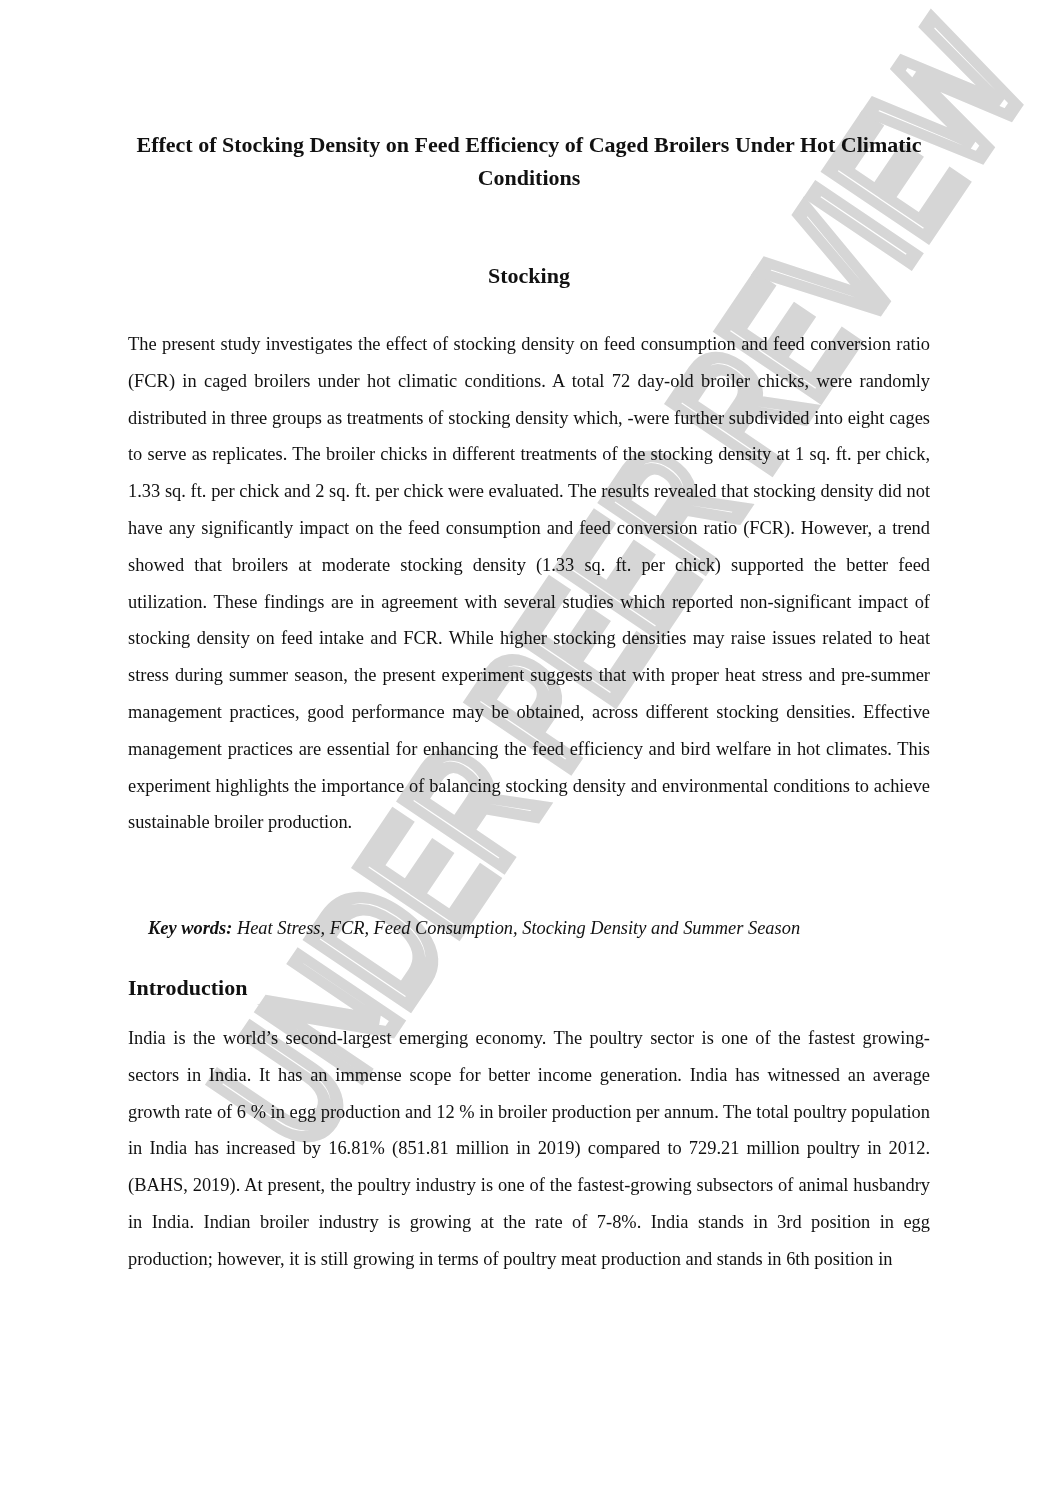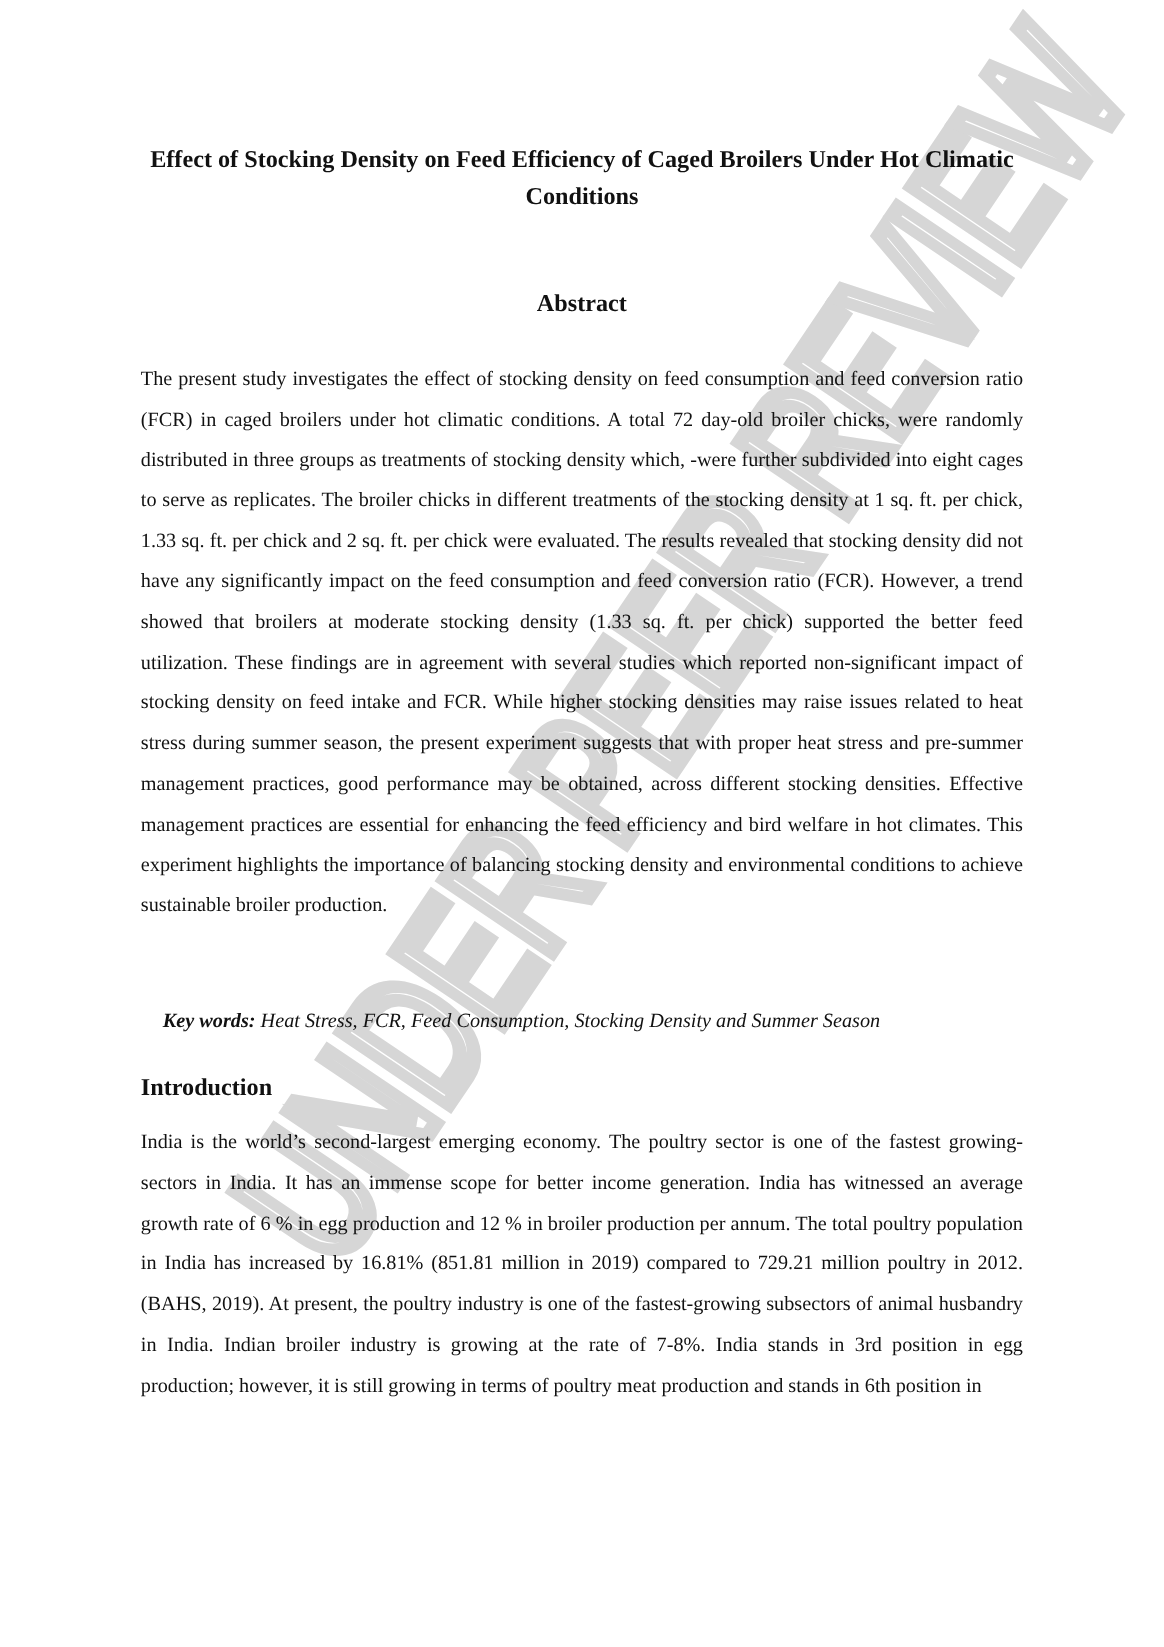--- a/index.html
+++ b/index.html
@@ -36,18 +36,18 @@
     .intro-body { top: 1020px; }
     .intro-body b { font-weight: normal; }
   </style>
 </head>
 <body>
 
 <div class="watermark">UNDER PEER REVIEW</div>
 
 <div class="content">
   <div class="title">Effect of Stocking Density on Feed Efficiency of Caged Broilers Under Hot Climatic Conditions</div>
-  <div class="abstract-heading">Abstract</div>
+  <div class="abstract-heading">Stocking</div>
   <div class="body-text abstract-body">The present study investigates the effect of stocking density on feed consumption and feed conversion ratio (FCR) in caged broilers under hot climatic conditions. A total 72 day-old broiler chicks, were randomly distributed in three groups as treatments of stocking density which, -were further subdivided into eight cages to serve as replicates. The broiler chicks in different treatments of the stocking density at 1 sq. ft. per chick, 1.33 sq. ft. per chick and 2 sq. ft. per chick were evaluated. The results revealed that stocking density did not have any significantly impact on the feed consumption and feed conversion ratio (FCR). However, a trend showed that broilers at moderate stocking density (1.33 sq. ft. per chick) supported the better feed utilization. These findings are in agreement with several studies which reported non-significant impact of stocking density on feed intake and FCR. While higher stocking densities may raise issues related to heat stress during summer season, the present experiment suggests that with proper heat stress and pre-summer management practices, good performance may be obtained, across different stocking densities. Effective management practices are essential for enhancing the feed efficiency and bird welfare in hot climates. This experiment highlights the importance of balancing stocking density and environmental conditions to achieve sustainable broiler production.</div>
   <div class="keywords"><b>Key words:</b><span> Heat Stress, FCR, Feed Consumption, Stocking Density and Summer Season</span></div>
   <div class="intro-heading">Introduction</div>
   <div class="body-text intro-body"><span>India is the world’s second-largest emerging economy. The poultry sector is one of the fastest growing-sectors in India. It has an immense scope for better income generation. India has witnessed an average growth rate of 6 % in egg production and 12 % in broiler production per annum. The total poultry population in India has increased by 16.81% (851.81 million in 2019) compared to 729.21 million poultry in 2012. (</span><b>BAHS, 2019</b><span>). At present, the poultry industry is one of the fastest-growing subsectors of animal husbandry in India. Indian broiler industry is growing at the rate of 7-8%. India stands in 3rd position in egg production; however, it is still growing in terms of poultry meat production and stands in 6th position in</span></div>
 </div>
 
 </body></html>

